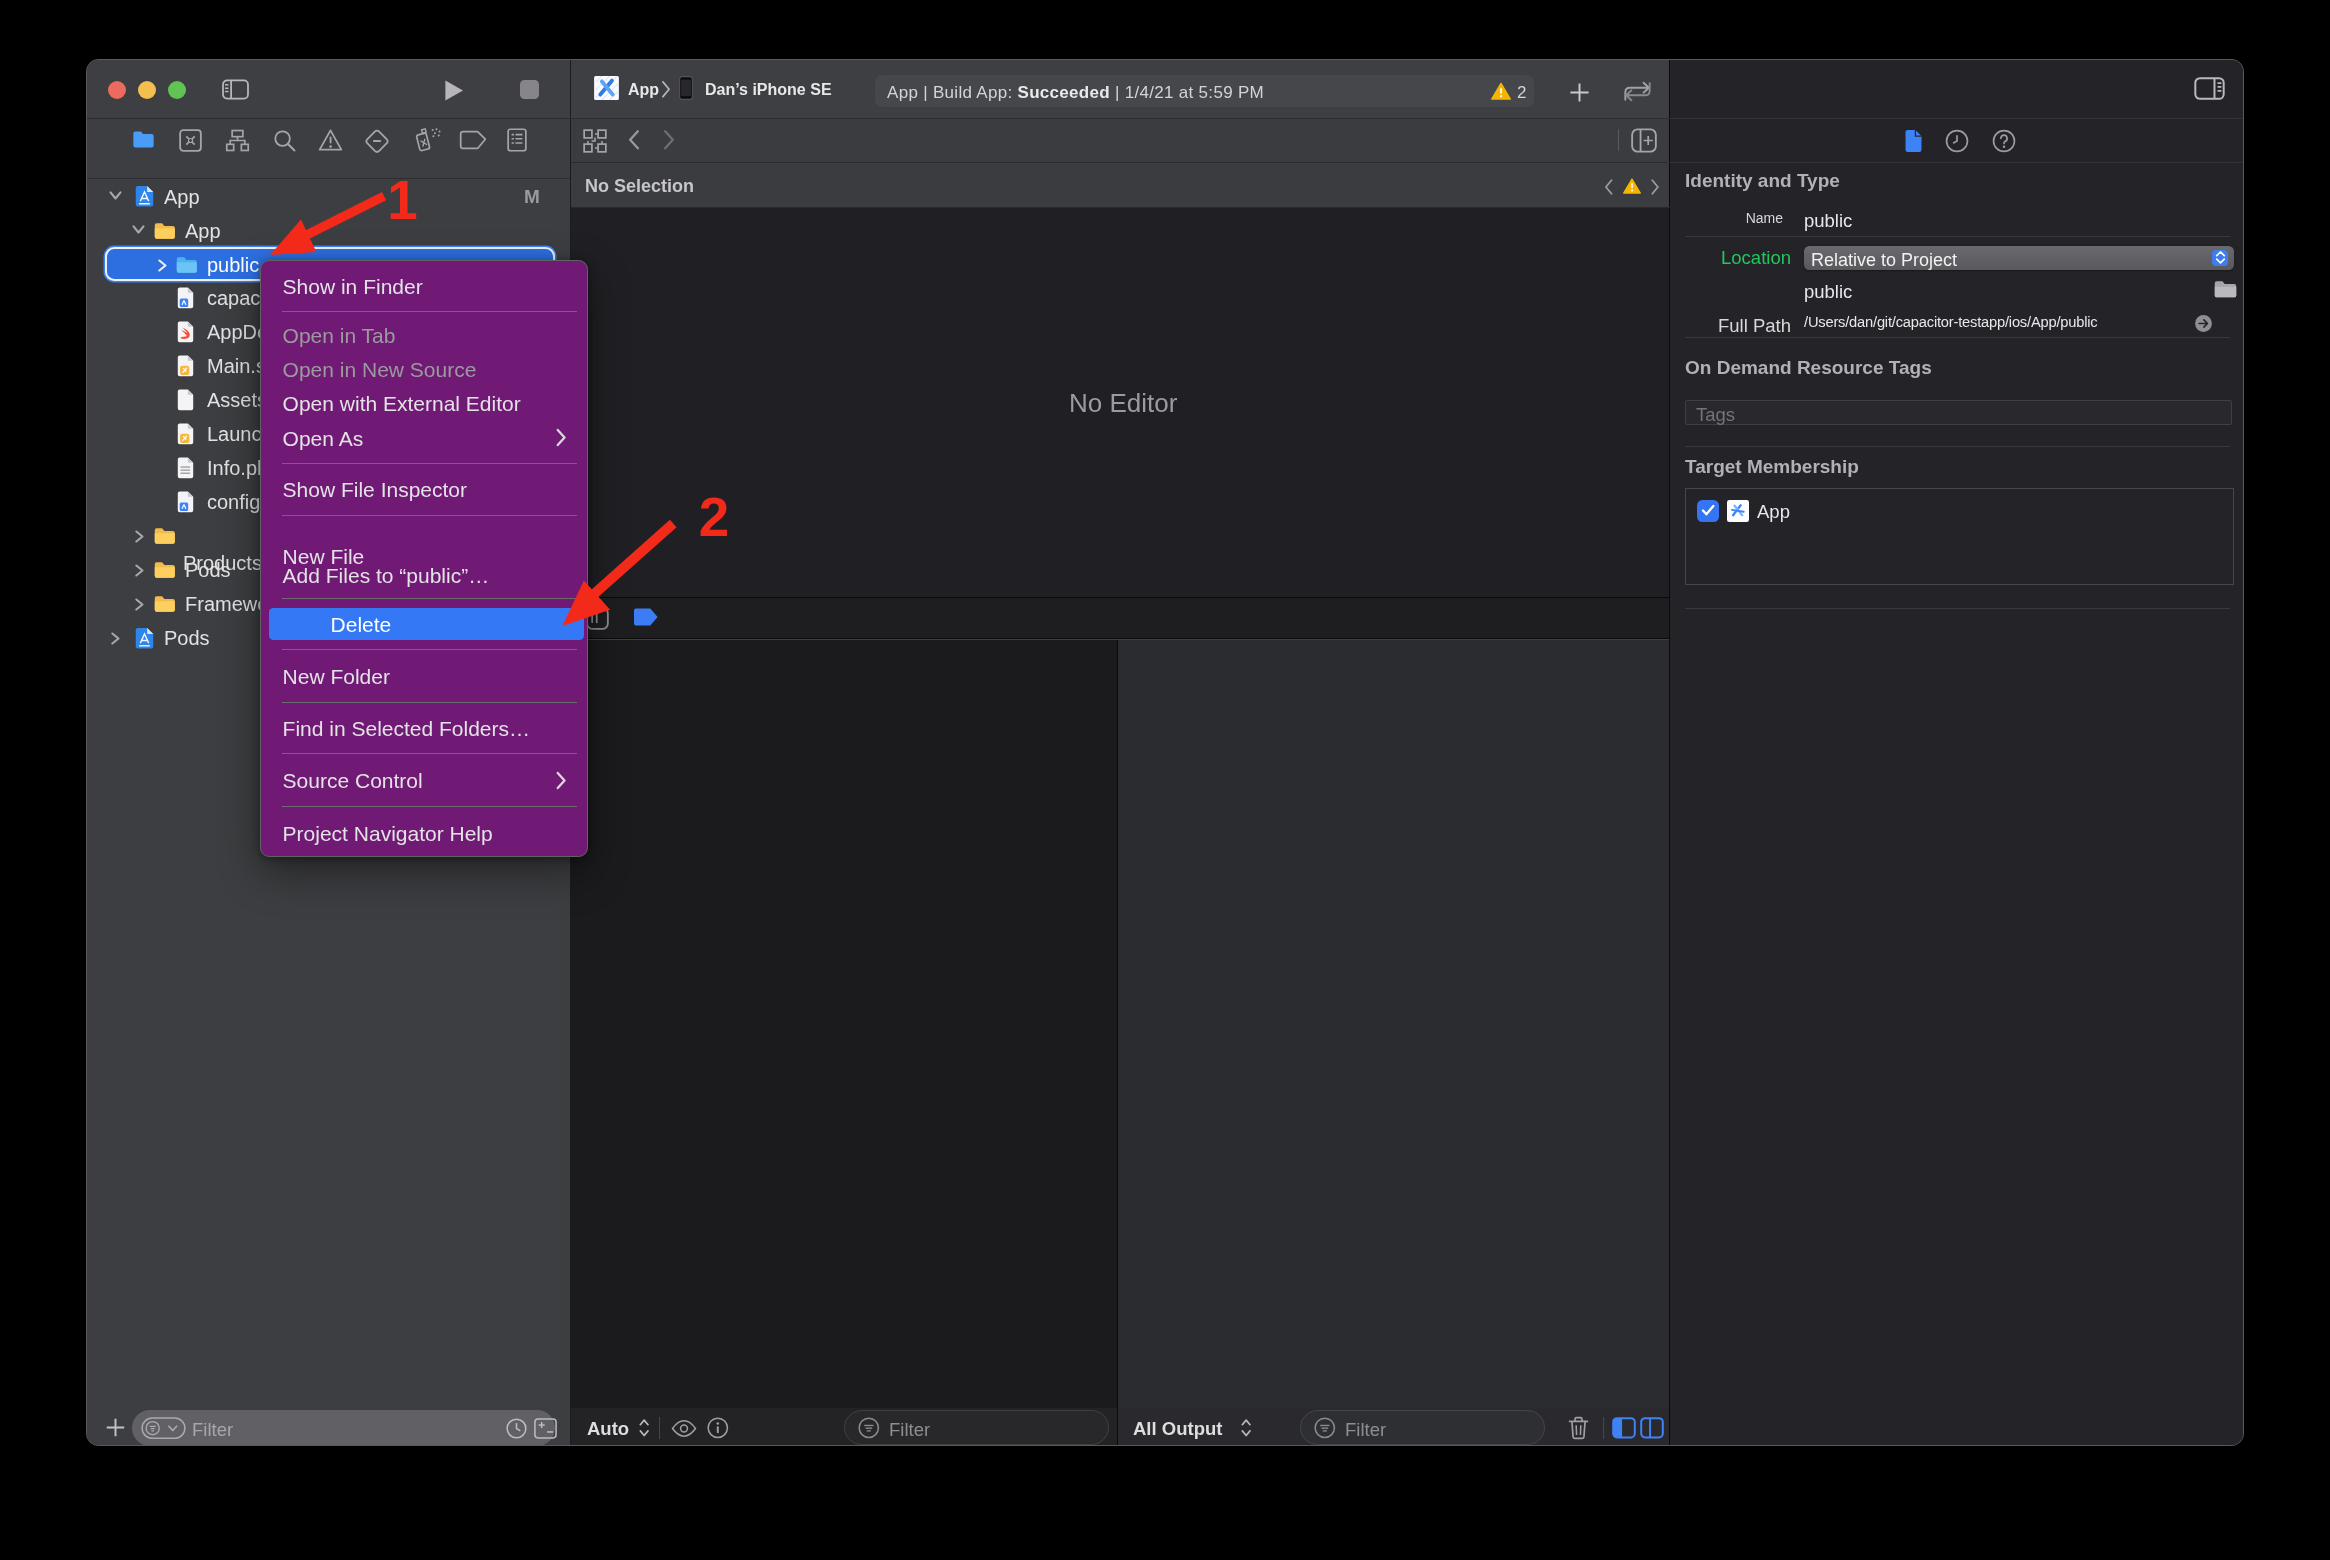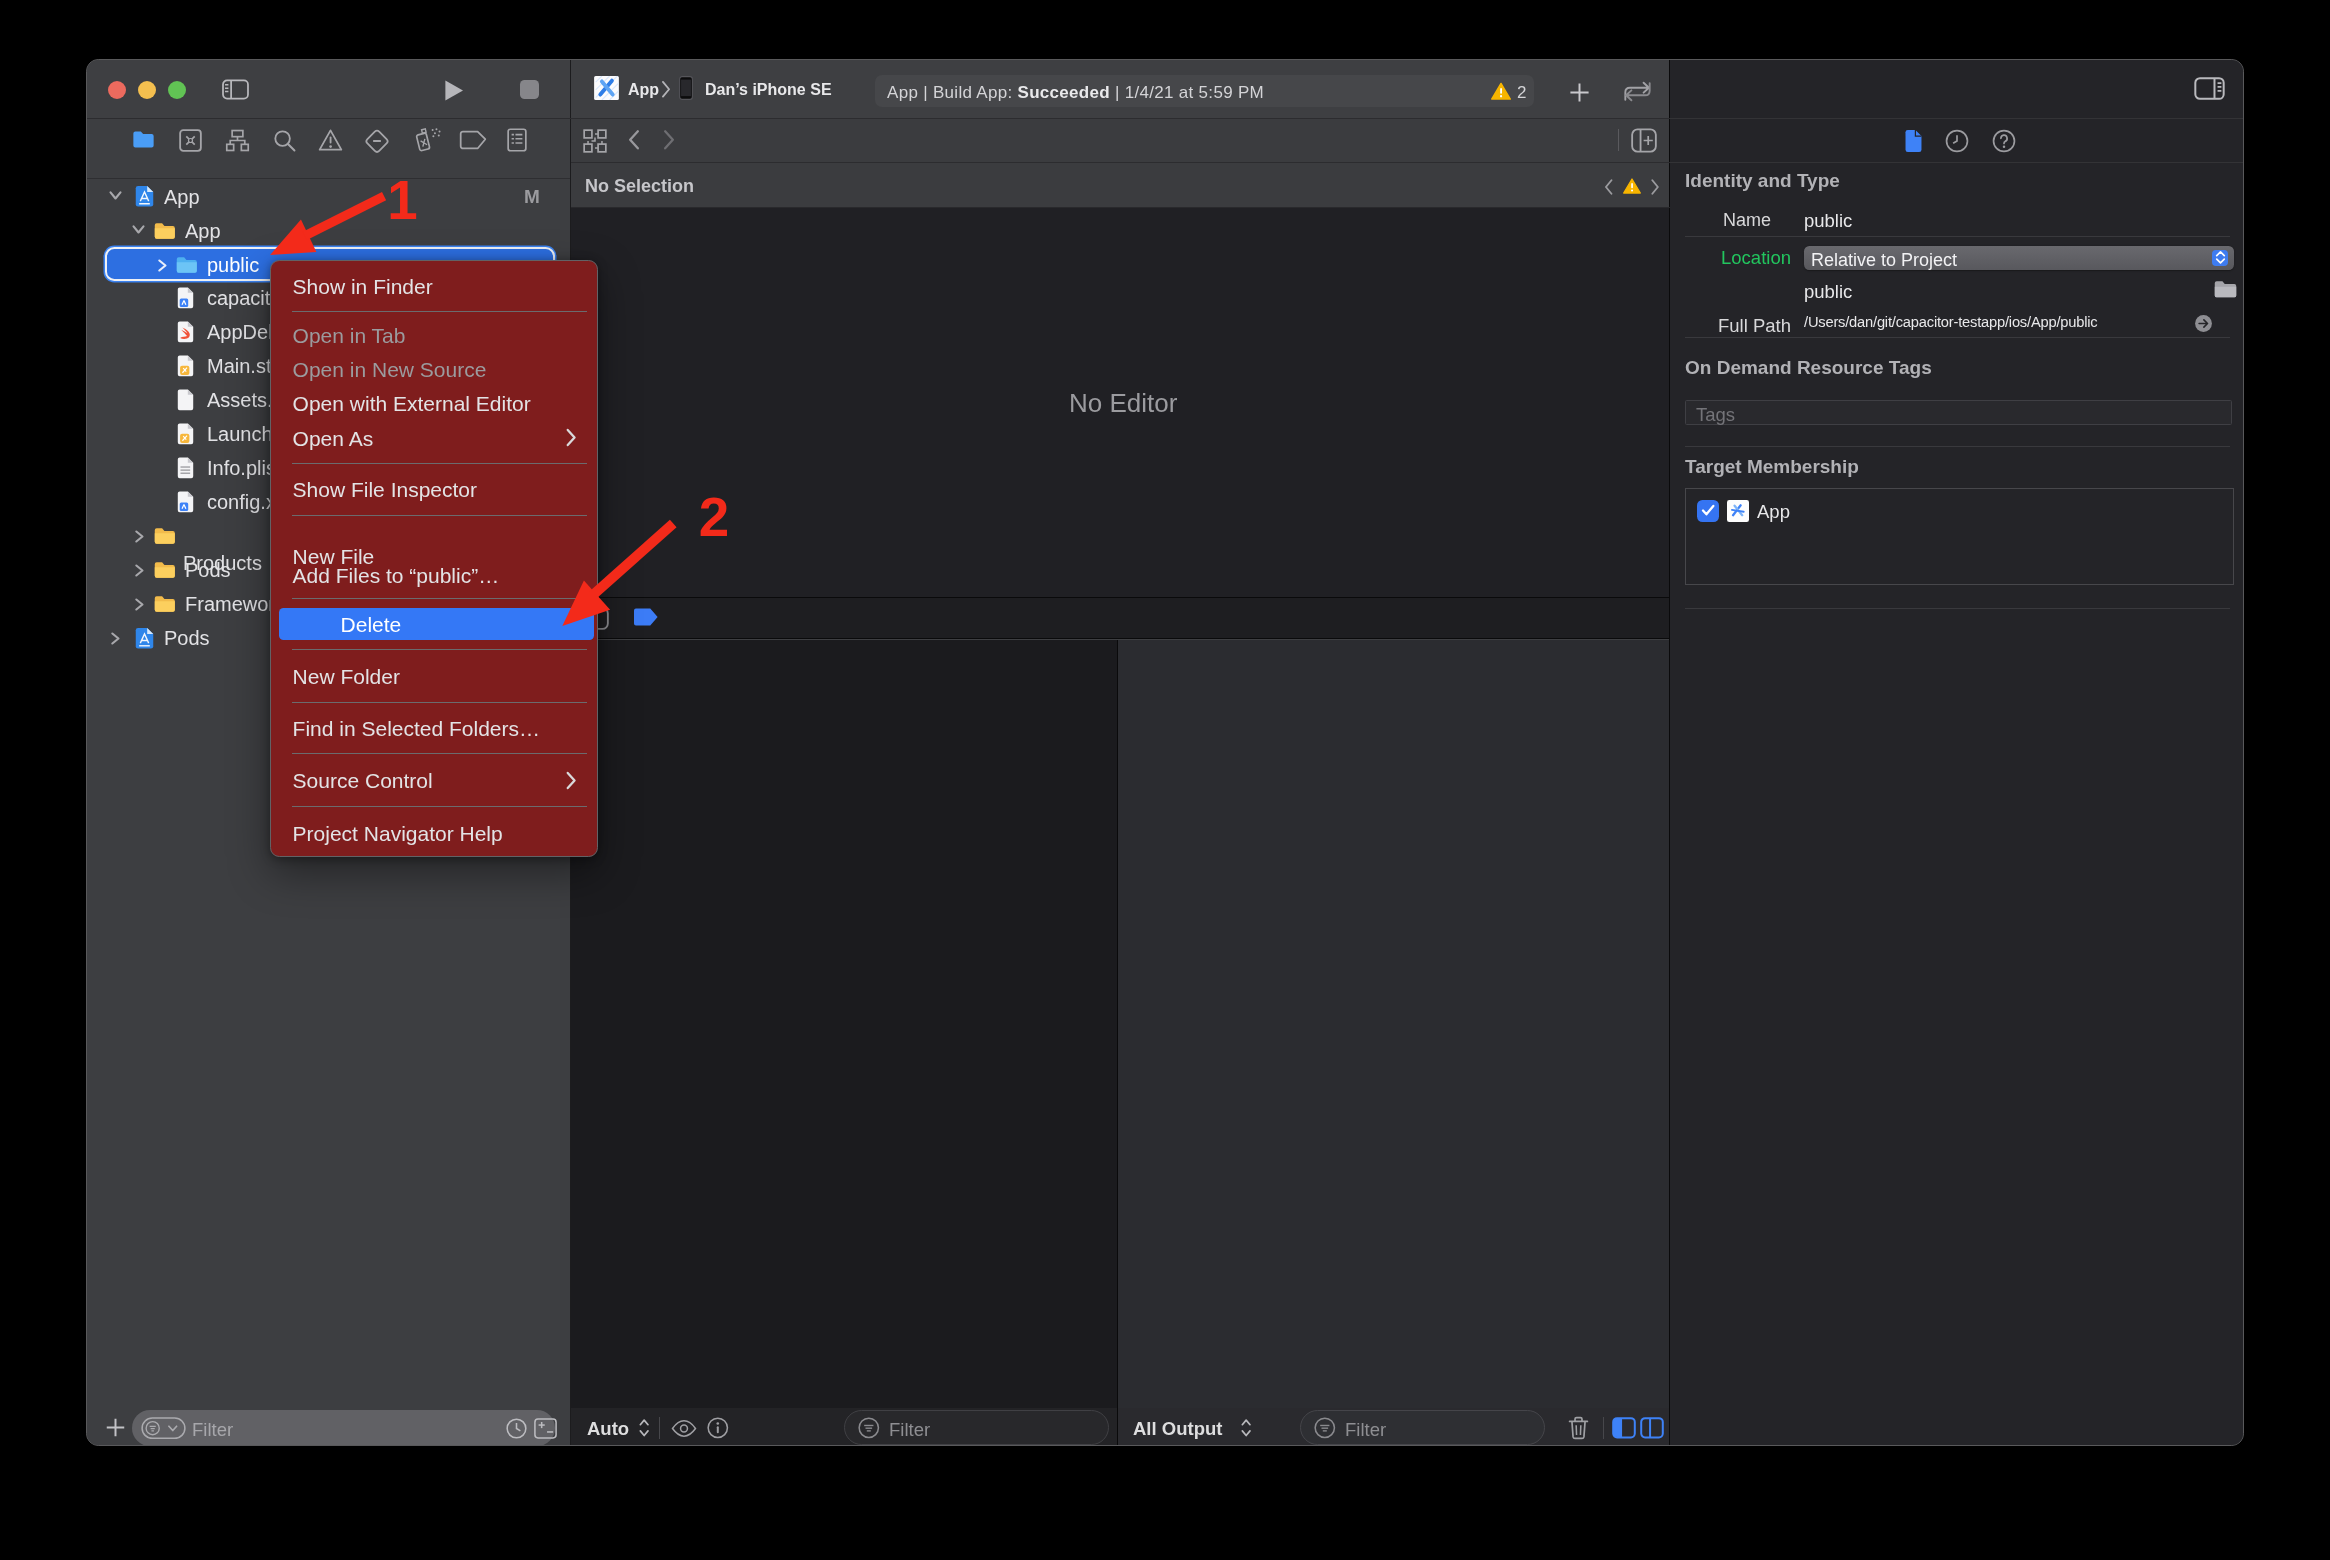--- a/index.html
+++ b/index.html
@@ -357,21 +357,21 @@
       <circle cx="15.5" cy="15.5" r="13.5" fill="none" stroke="#9b9b9f" stroke-width="2.2"></circle>
       <path d="M15.5 8 V15.5 L10.5 18.5" fill="none" stroke="#9b9b9f" stroke-width="2.2"></path>
     </svg>
     <svg class="abs" style="left:1905px;top:69px;" width="24" height="24" viewBox="0 0 31 31">
       <circle cx="15.5" cy="15.5" r="13.5" fill="none" stroke="#9b9b9f" stroke-width="2.2"></circle>
       <path d="M11.5 12 a4 4.2 0 1 1 5.5 4 c-1.2 0.6-1.5 1.4-1.5 2.6" fill="none" stroke="#9b9b9f" stroke-width="2.2" stroke-linecap="round"></path>
       <circle cx="15.5" cy="22.8" r="1.6" fill="#9b9b9f"></circle>
     </svg>
 
     <div class="txt" style="left:1598px;top:110px;font-size:19px;font-weight:700;color:#b2b2b6;">Identity and Type</div>
-    <div class="txt" style="right:472px;top:150px;font-size:18px;color:#d8d8da;">Name</div>
+    <div class="txt" style="right:460px;top:150px;font-size:14px;color:#d8d8da;">Name</div>
     <div class="txt" style="left:1717px;top:150px;font-size:18.5px;color:#e8e8ea;">public</div>
     <div class="hair" style="left:1598px;top:176px;width:545px;background:#39393d;"></div>
     <div class="txt" style="right:452px;top:187px;font-size:18.5px;color:#22c55e;">Location</div>
     <div class="abs" style="left:1717px;top:186px;width:430px;height:24px;border-radius:5.4px;background:linear-gradient(#69696e,#58585d);box-shadow:0 0.8px 1.5px rgba(0,0,0,0.35);"></div>
     <div class="txt" style="left:1724px;top:190px;font-size:18px;color:#f2f2f4;text-align:center;">Relative to Project</div>
     <div class="abs" style="left:2125px;top:190px;width:16px;height:16px;border-radius:3.9px;background:#3e7cf0;"></div>
     <svg class="abs" style="left:2127px;top:190px;" width="13" height="14.7" viewBox="0 0 19 21">
       <path d="M4 8 L9.5 2.5 L15 8 M4 13 L9.5 18.5 L15 13" fill="none" stroke="#fff" stroke-width="2.4" stroke-linecap="round" stroke-linejoin="round"></path>
     </svg>
     <div class="txt" style="left:1717px;top:221px;font-size:18.5px;color:#e8e8ea;">public</div>
@@ -476,21 +476,21 @@
     <div class="vline" style="left:1516px;top:1357px;height:21.6px;background:#47474b;"></div>
     <svg class="abs" style="left:1525px;top:1357px;" width="24" height="21.6" viewBox="0 0 31 28">
       <rect x="1.5" y="1.5" width="28" height="25" rx="5" fill="none" stroke="#3e82f7" stroke-width="2.6"></rect>
       <path d="M13 2 V26 H6.5 A 5 5 0 0 1 1.5 21 V7 A 5 5 0 0 1 6.5 2 Z" fill="#3e82f7"></path>
     </svg>
     <svg class="abs" style="left:1553px;top:1357px;" width="24" height="21.6" viewBox="0 0 31 28">
       <rect x="1.5" y="1.5" width="28" height="25" rx="5" fill="none" stroke="#3e82f7" stroke-width="2.6"></rect>
       <line x1="13" y1="2" x2="13" y2="26" stroke="#3e82f7" stroke-width="2.6"></line>
     </svg>
   </div>
-  <div id="menu" style="position:absolute;left:183px;top:200px;width:328px;height:597px;background:#7f1d1d;border:0.8px solid #626265;border-radius:9.3px;box-shadow:0 15.4px 42px rgba(0,0,0,0.42),0 1.5px 9.3px rgba(0,0,0,0.35);font-size:21px;color:#e3e3e5;text-decoration:underline;">
+  <div id="menu" style="position:absolute;left:173px;top:200px;width:328px;height:597px;background:#701a75;border:0.8px solid #626265;border-radius:9.3px;box-shadow:0 15.4px 42px rgba(0,0,0,0.42),0 1.5px 9.3px rgba(0,0,0,0.35);font-size:21px;color:#e3e3e5;text-decoration:underline;">
     <div class="txt" style="left:21.6px;top:14px;">Show in Finder</div>
     <div class="hair" style="left:21px;top:50px;width:295px;background:#6b6b6e;"></div>
     <div class="txt" style="left:21.6px;top:63px;color:#9b9b9e;">Open in Tab</div>
     <div class="txt" style="left:21.6px;top:97px;color:#9b9b9e;">Open in New Source</div>
     <div class="txt" style="left:21.6px;top:131px;">Open with External Editor</div>
     <div class="txt" style="left:21.6px;top:166px;">Open As</div>
     <svg class="abs" style="left:294px;top:167px;" width="12.3" height="19" viewBox="0 0 16 25">
         <path d="M3.5 2.5 L12.5 12.5 L3.5 22.5" fill="none" stroke="#d9d9db" stroke-width="3" stroke-linecap="round" stroke-linejoin="round"></path>
       </svg>
     <div class="hair" style="left:21px;top:202px;width:295px;background:#6b6b6e;"></div>

